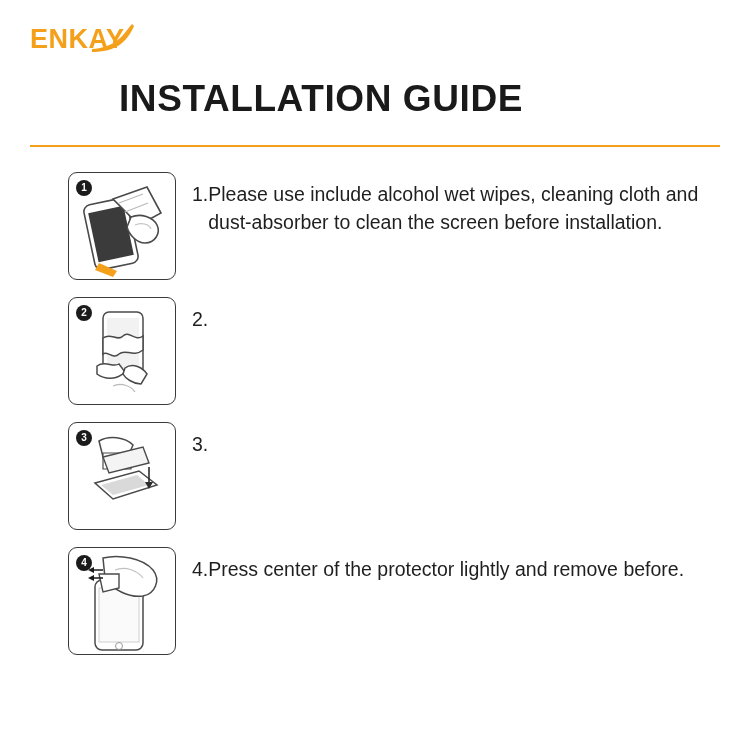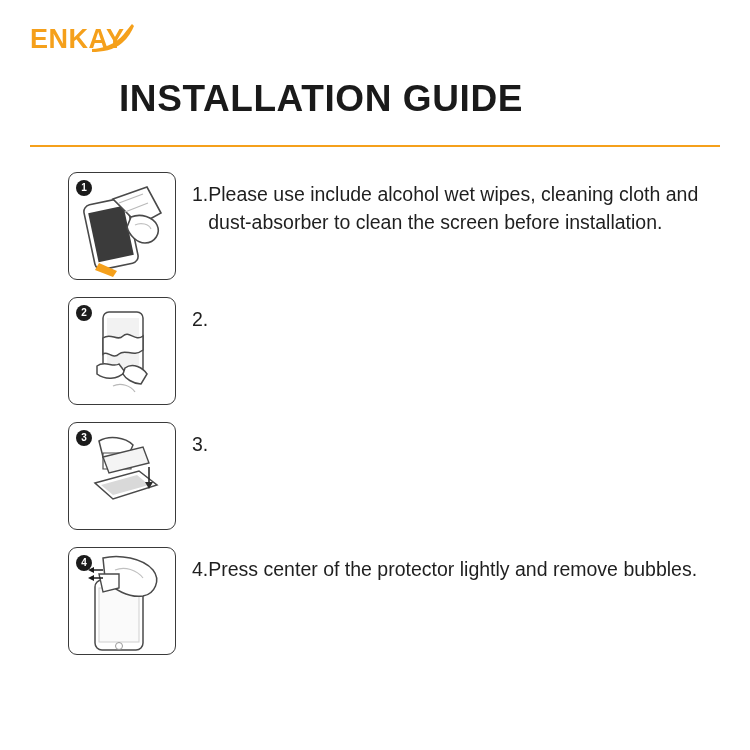--- a/index.html
+++ b/index.html
@@ -214,17 +214,17 @@
         <path d="M30 26 L 50 26 L 50 40 L 34 44 Z" fill="#ffffff" stroke="#4a4a4a" stroke-width="1.4"></path>
 
         <path d="M22 22 L 34 22" stroke="#1b1b1b" stroke-width="1.6"></path>
         <path d="M25 19 L 19 22 L 25 25 Z" fill="#1b1b1b"></path>
         <path d="M22 30 L 34 30" stroke="#1b1b1b" stroke-width="1.6"></path>
         <path d="M25 27 L 19 30 L 25 33 Z" fill="#1b1b1b"></path>
       </svg>
     </div>
     <div class="step-text">
       <span class="step-num">4.</span>
-      <span class="step-body">Press center of the protector lightly and remove bubbles.</span>
+      <span class="step-body">Press center of the protector lightly and remove before.</span>
     </div>
   </div>
 
 </div>
 
 </body></html>

